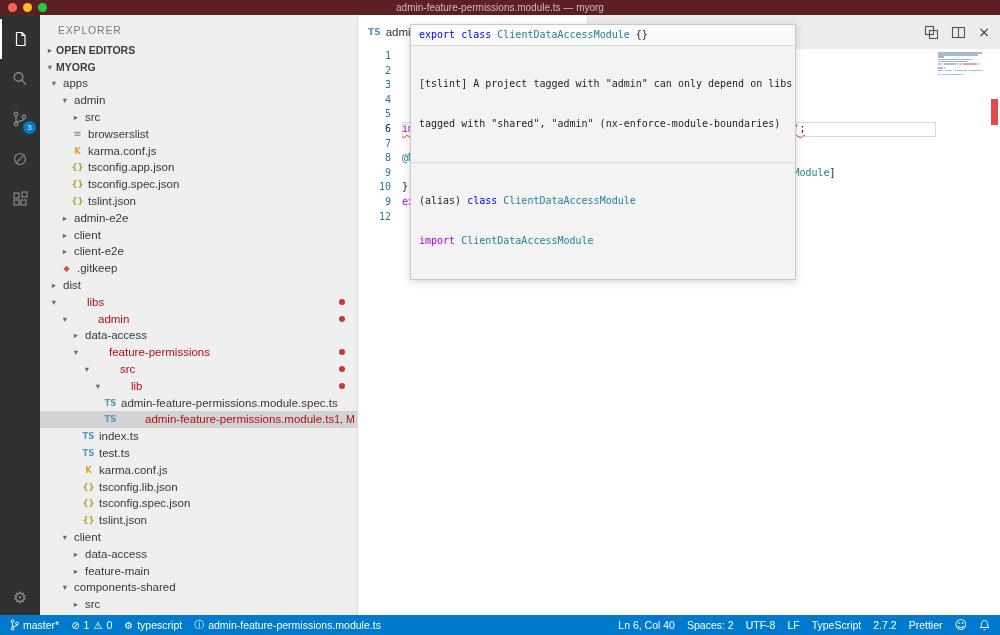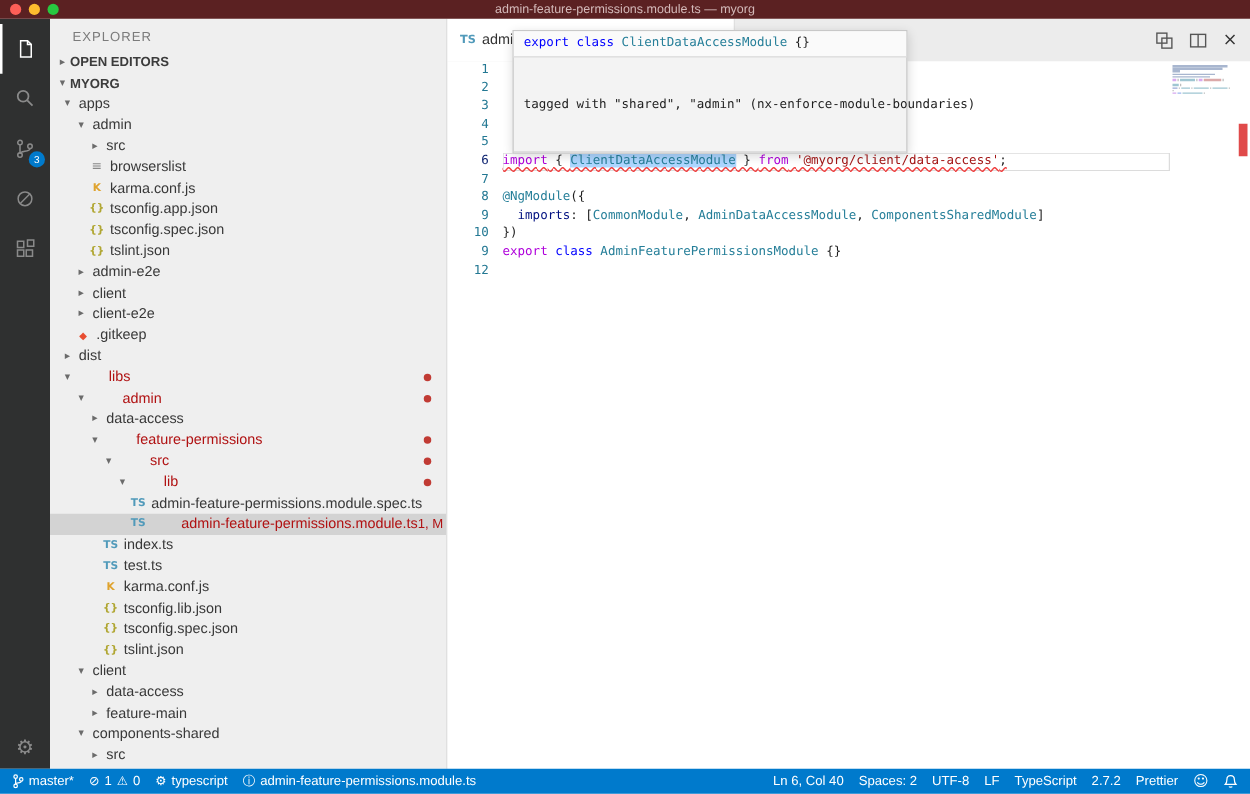--- a/index.html
+++ b/index.html
@@ -67,21 +67,21 @@
   .tok-pl{color:#1e1e1e}
   .tok-sel{background:#add6ff}
 
   .minimap{position:absolute;top:37px;right:15px;width:47px;display:flex;flex-direction:column;gap:0.6px;}
   .mmrow{display:flex;gap:1px;height:1.6px;}
   .mmrow span{height:1.6px;display:block;}
 
   .overview-ruler{position:absolute;top:0;bottom:0;right:0;width:12px;}
   .ov-err{position:absolute;top:84px;right:2px;width:7px;height:26px;background:#e04a4a;display:block;}
 
-  .hover-widget{position:absolute;left:52px;top:9px;width:316px;background:#f3f3f3;border:1px solid #c8c8c8;box-shadow:0 2px 8px rgba(0,0,0,.16);z-index:30;font-family:"DejaVu Sans Mono",monospace;font-size:10px;line-height:13.5px;color:#1e1e1e;}
+  .hover-widget{position:absolute;left:52px;top:9px;width:386px;background:#f3f3f3;border:1px solid #c8c8c8;box-shadow:0 2px 8px rgba(0,0,0,.16);z-index:30;font-family:"DejaVu Sans Mono",monospace;font-size:10px;line-height:13.5px;color:#1e1e1e;}
   .hv-sig{padding:3px 8px;background:#fafafa;border-bottom:1px solid #d8d8d8;white-space:pre;}
   .hv-lint{padding:4px 8px;border-bottom:1px solid #d8d8d8;white-space:pre;}
   .hv-alias{padding:4px 8px;white-space:pre;}
 
   
   .statusbar{position:absolute;left:0;right:0;bottom:0;height:20px;background:#007acc;color:#fff;display:flex;justify-content:space-between;align-items:center;padding:0 10px;font-size:10.5px;z-index:5;}
   .sb-left,.sb-right{display:flex;align-items:center;gap:12px;justify-content:center;}
   .sbi{display:flex;align-items:center;gap:4px;white-space:nowrap;}
   .sb-ic{font-size:10px;font-family:"DejaVu Sans",sans-serif;}
   .smiley{font-family:"DejaVu Sans",sans-serif;font-size:12px;}
@@ -415,21 +415,26 @@
         <div class="mmrow"></div>
       </div>
 
     <div class="overview-ruler">
       <span class="ov-err"></span>
     </div>
 
     <div class="hover-widget">
       <div class="hv-sig"><span class="tok-kw2">export</span><span class="tok-pl"> </span><span class="tok-kw2">class</span><span class="tok-pl"> </span><span class="tok-type">ClientDataAccessModule</span><span class="tok-pl"> {}</span></div>
       <div class="hv-lint">
+        <div>[tslint] A project tagged with "admin" can only depend on libs</div>
         <div>tagged with "shared", "admin" (nx-enforce-module-boundaries)</div>
+      </div>
+      <div class="hv-alias">
+        <div><span class="tok-pl">(alias) </span><span class="tok-kw2">class</span><span class="tok-pl"> </span><span class="tok-type">ClientDataAccessModule</span></div>
+        <div><span class="tok-kw">import</span><span class="tok-pl"> </span><span class="tok-type">ClientDataAccessModule</span></div>
       </div>
     </div>
 
   </div>
 </div>
 
 <div class="statusbar">
   <div class="sb-left">
     <span class="sbi">
       <svg width="9" height="12" viewBox="0 0 9 12" fill="none" stroke="#fff" stroke-width="1">

